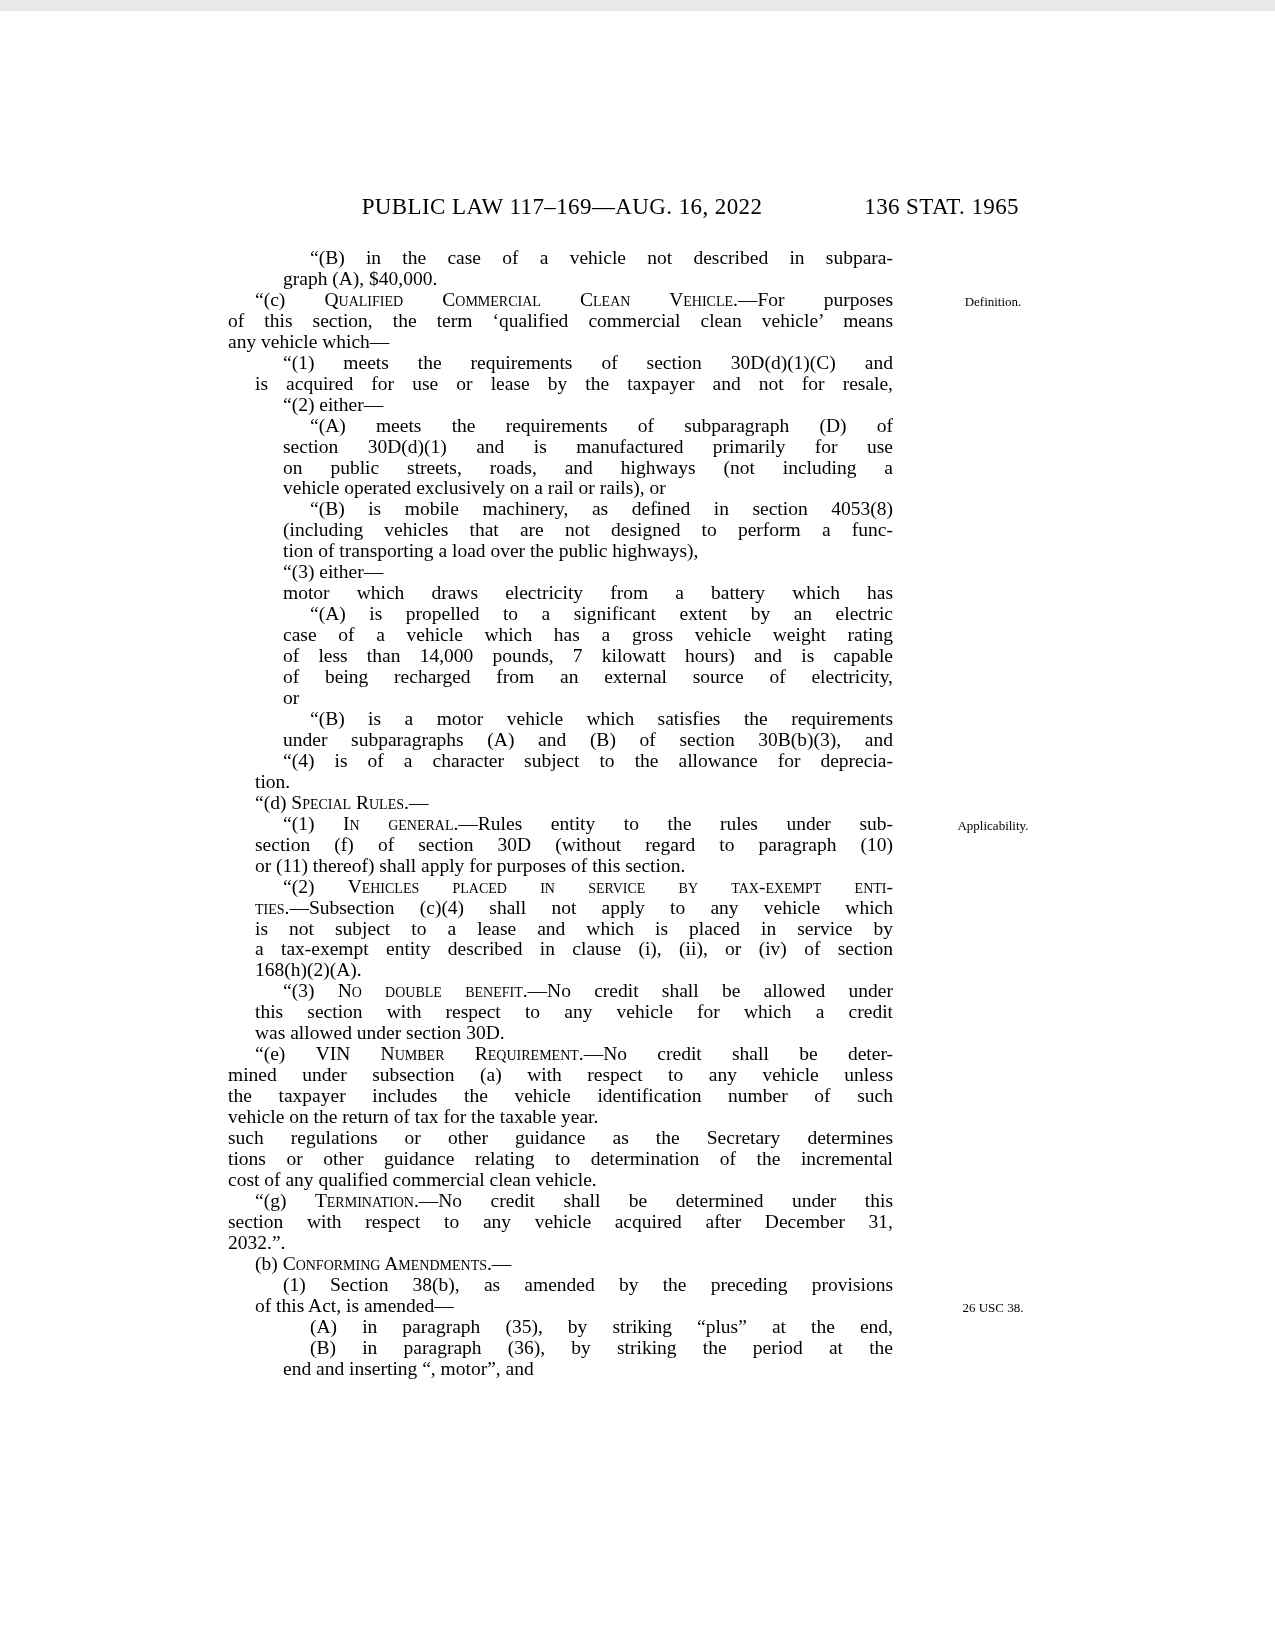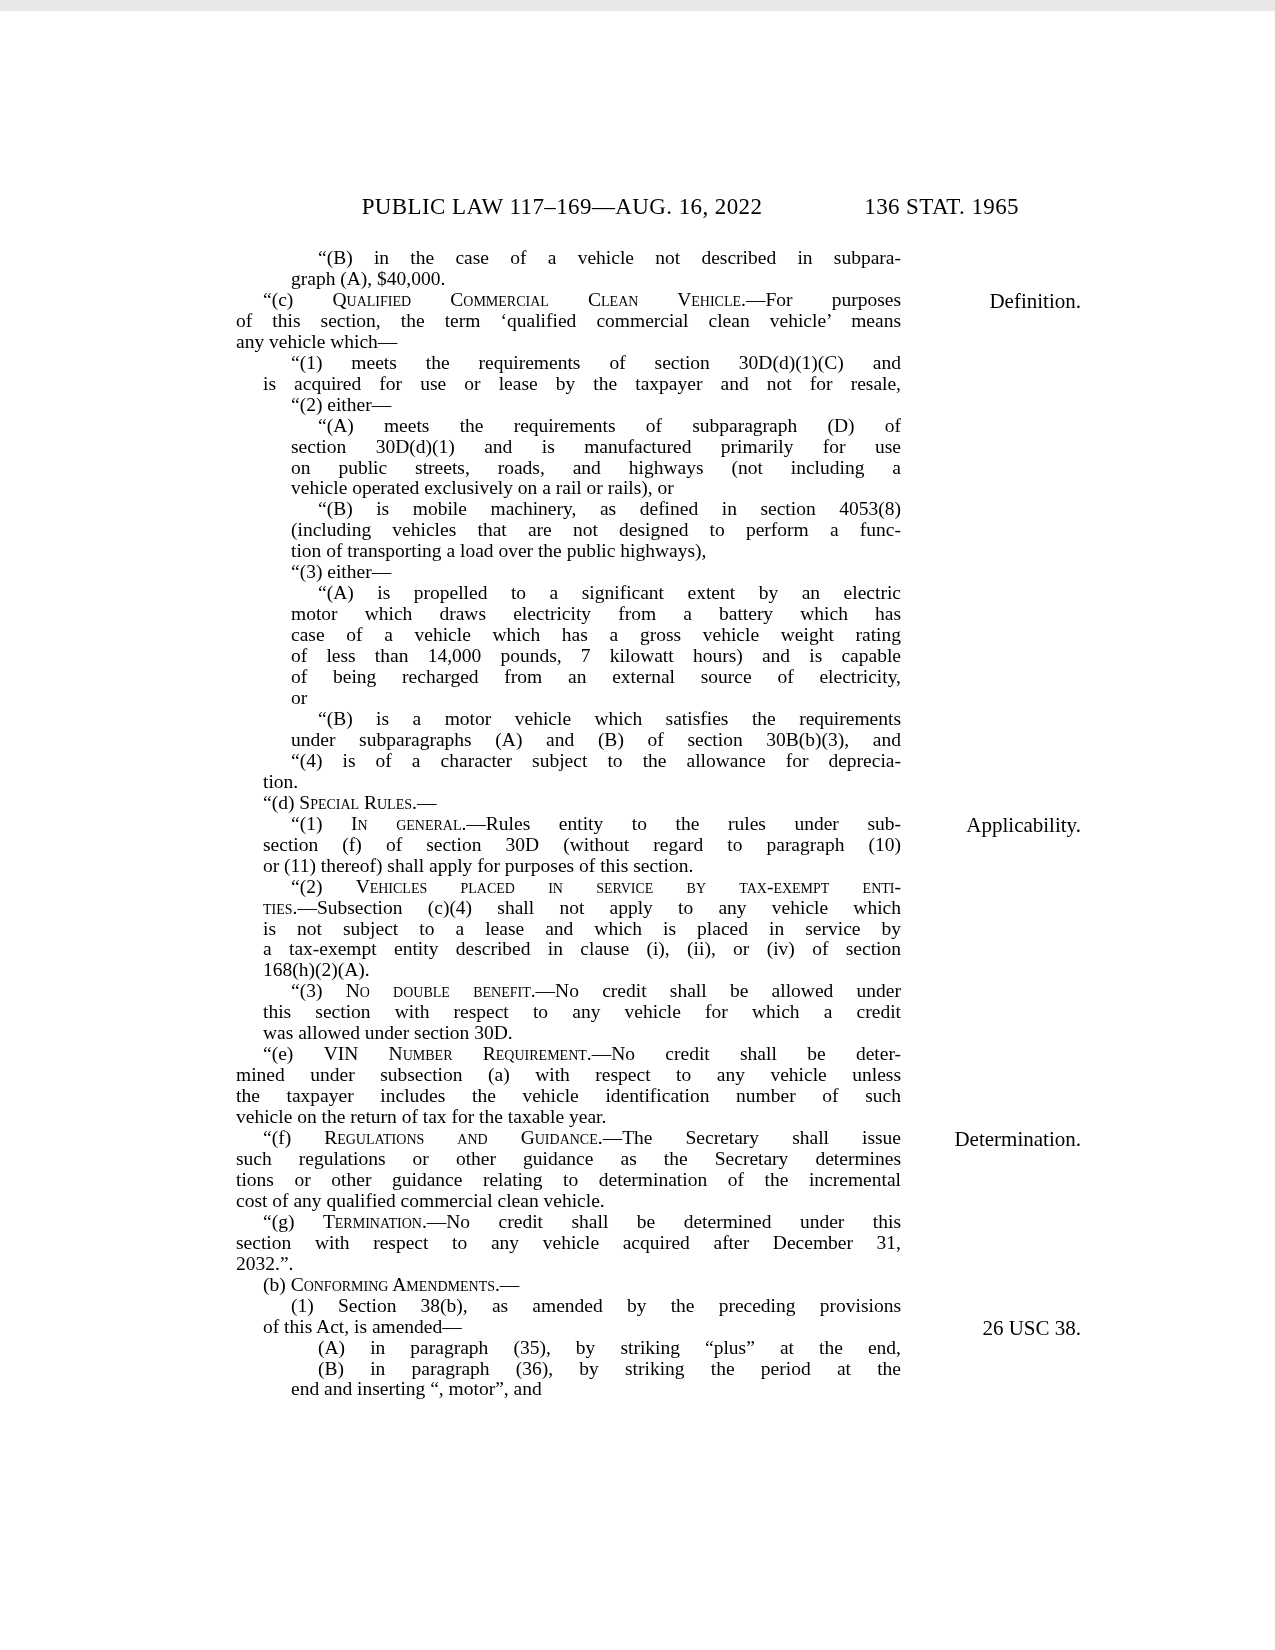--- a/index.html
+++ b/index.html
@@ -30,21 +30,21 @@
     white-space: nowrap;
   }
   .stat-number {
     position: absolute;
     right: 16px;
     white-space: nowrap;
   }
   .body-block {
     position: absolute;
     top: 237px;
-    left: 236px;
+    left: 228px;
     width: 665px;
     font-size: 19.5px;
   }
   .line {
     position: relative;
     line-height: 20.95px;
     min-height: 20.95px;
     text-align: left;
   }
   .line.j {
@@ -54,23 +54,23 @@
   .ind-0 { padding-left: 0; }
   .ind-1 { padding-left: 27px; }
   .ind-2 { padding-left: 55px; }
   .ind-3 { padding-left: 82px; }
   .sc { font-variant: small-caps; }
   .margin-note {
     position: absolute;
     left: 685px;
     top: 3px;
     width: 160px;
-    font-size: 21px;
+    font-size: 13px;
     line-height: 17px;
-    text-align: right;
+    text-align: center;
     text-align-last: auto;
     white-space: nowrap;
   }
 </style>
 </head>
 <body>
 
 <div class="page">
   <div class="header">
     <span class="law-title">PUBLIC LAW 117–169—AUG. 16, 2022</span>
@@ -86,22 +86,22 @@
       <div class="line ind-1 j"><span>is acquired for use or lease by the taxpayer and not for resale,</span></div>
       <div class="line ind-2"><span>“(2) either—</span></div>
       <div class="line ind-3 j"><span>“(A) meets the requirements of subparagraph (D) of</span></div>
       <div class="line ind-2 j"><span>section 30D(d)(1) and is manufactured primarily for use</span></div>
       <div class="line ind-2 j"><span>on public streets, roads, and highways (not including a</span></div>
       <div class="line ind-2"><span>vehicle operated exclusively on a rail or rails), or</span></div>
       <div class="line ind-3 j"><span>“(B) is mobile machinery, as defined in section 4053(8)</span></div>
       <div class="line ind-2 j"><span>(including vehicles that are not designed to perform a func-</span></div>
       <div class="line ind-2"><span>tion of transporting a load over the public highways),</span></div>
       <div class="line ind-2"><span>“(3) either—</span></div>
+      <div class="line ind-2 j"><span>motor which draws electricity from a battery which has</span></div>
       <div class="line ind-3 j"><span>“(A) is propelled to a significant extent by an electric</span></div>
-      <div class="line ind-2 j"><span>motor which draws electricity from a battery which has</span></div>
       <div class="line ind-2 j"><span>case of a vehicle which has a gross vehicle weight rating</span></div>
       <div class="line ind-2 j"><span>of less than 14,000 pounds, 7 kilowatt hours) and is capable</span></div>
       <div class="line ind-2 j"><span>of being recharged from an external source of electricity,</span></div>
       <div class="line ind-2"><span>or</span></div>
       <div class="line ind-3 j"><span>“(B) is a motor vehicle which satisfies the requirements</span></div>
       <div class="line ind-2 j"><span>under subparagraphs (A) and (B) of section 30B(b)(3), and</span></div>
       <div class="line ind-2 j"><span>“(4) is of a character subject to the allowance for deprecia-</span></div>
       <div class="line ind-1"><span>tion.</span></div>
       <div class="line ind-1"><span>“(d) </span><span class="sc">Special Rules</span><span>.—</span></div>
       <div class="line ind-2 j"><span>“(1) </span><span class="sc">In general</span><span>.—Rules entity to the rules under sub-</span><span class="margin-note">Applicability.</span></div>
@@ -112,21 +112,20 @@
       <div class="line ind-1 j"><span>is not subject to a lease and which is placed in service by</span></div>
       <div class="line ind-1 j"><span>a tax-exempt entity described in clause (i), (ii), or (iv) of section</span></div>
       <div class="line ind-1"><span>168(h)(2)(A).</span></div>
       <div class="line ind-2 j"><span>“(3) </span><span class="sc">No double benefit</span><span>.—No credit shall be allowed under</span></div>
       <div class="line ind-1 j"><span>this section with respect to any vehicle for which a credit</span></div>
       <div class="line ind-1"><span>was allowed under section 30D.</span></div>
       <div class="line ind-1 j"><span>“(e) </span><span class="sc">VIN Number Requirement</span><span>.—No credit shall be deter-</span></div>
       <div class="line ind-0 j"><span>mined under subsection (a) with respect to any vehicle unless</span></div>
       <div class="line ind-0 j"><span>the taxpayer includes the vehicle identification number of such</span></div>
       <div class="line ind-0"><span>vehicle on the return of tax for the taxable year.</span></div>
-      <div class="line ind-1 j"><span>“(f) </span><span class="sc">Regulations and Guidance</span><span>.—The Secretary shall issue</span><span class="margin-note">Determination.</span></div>
       <div class="line ind-0 j"><span>such regulations or other guidance as the Secretary determines</span></div>
       <div class="line ind-0 j"><span>tions or other guidance relating to determination of the incremental</span></div>
       <div class="line ind-0"><span>cost of any qualified commercial clean vehicle.</span></div>
       <div class="line ind-1 j"><span>“(g) </span><span class="sc">Termination</span><span>.—No credit shall be determined under this</span></div>
       <div class="line ind-0 j"><span>section with respect to any vehicle acquired after December 31,</span></div>
       <div class="line ind-0"><span>2032.”.</span></div>
       <div class="line ind-1"><span>(b) </span><span class="sc">Conforming Amendments</span><span>.—</span></div>
       <div class="line ind-2 j"><span>(1) Section 38(b), as amended by the preceding provisions</span></div>
       <div class="line ind-1"><span>of this Act, is amended—</span><span class="margin-note">26 USC 38.</span></div>
       <div class="line ind-3 j"><span>(A) in paragraph (35), by striking “plus” at the end,</span></div>

